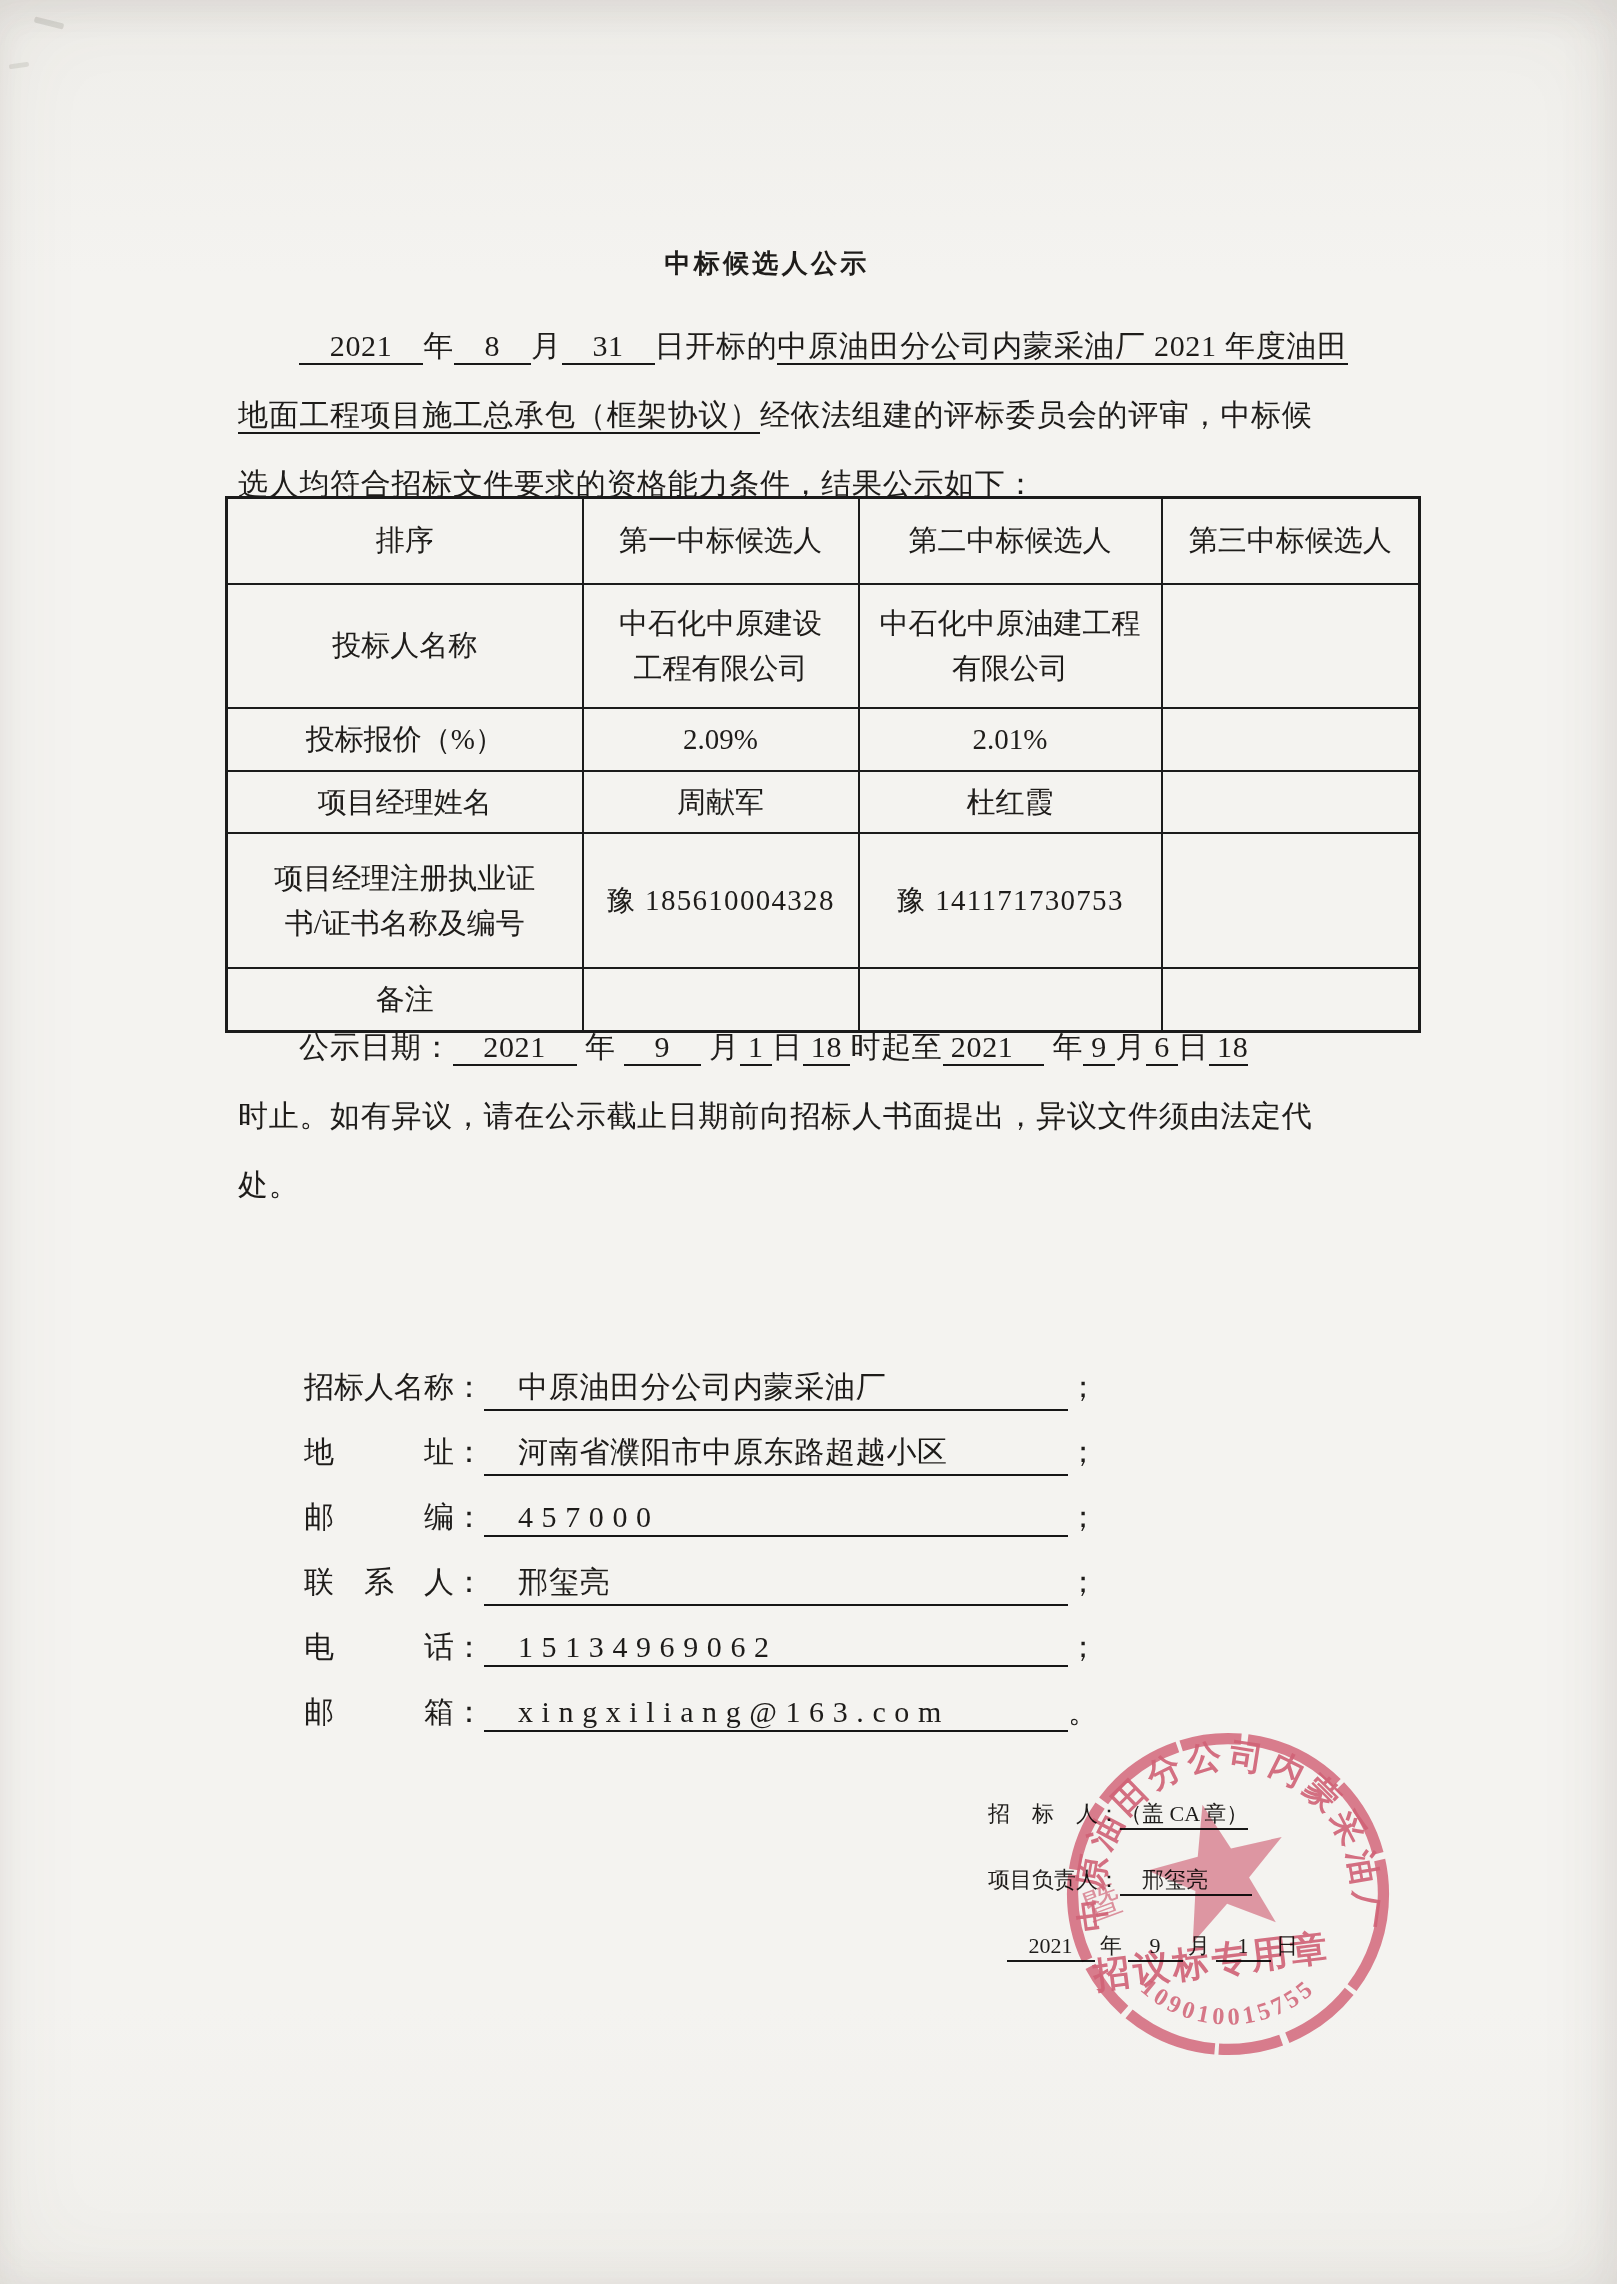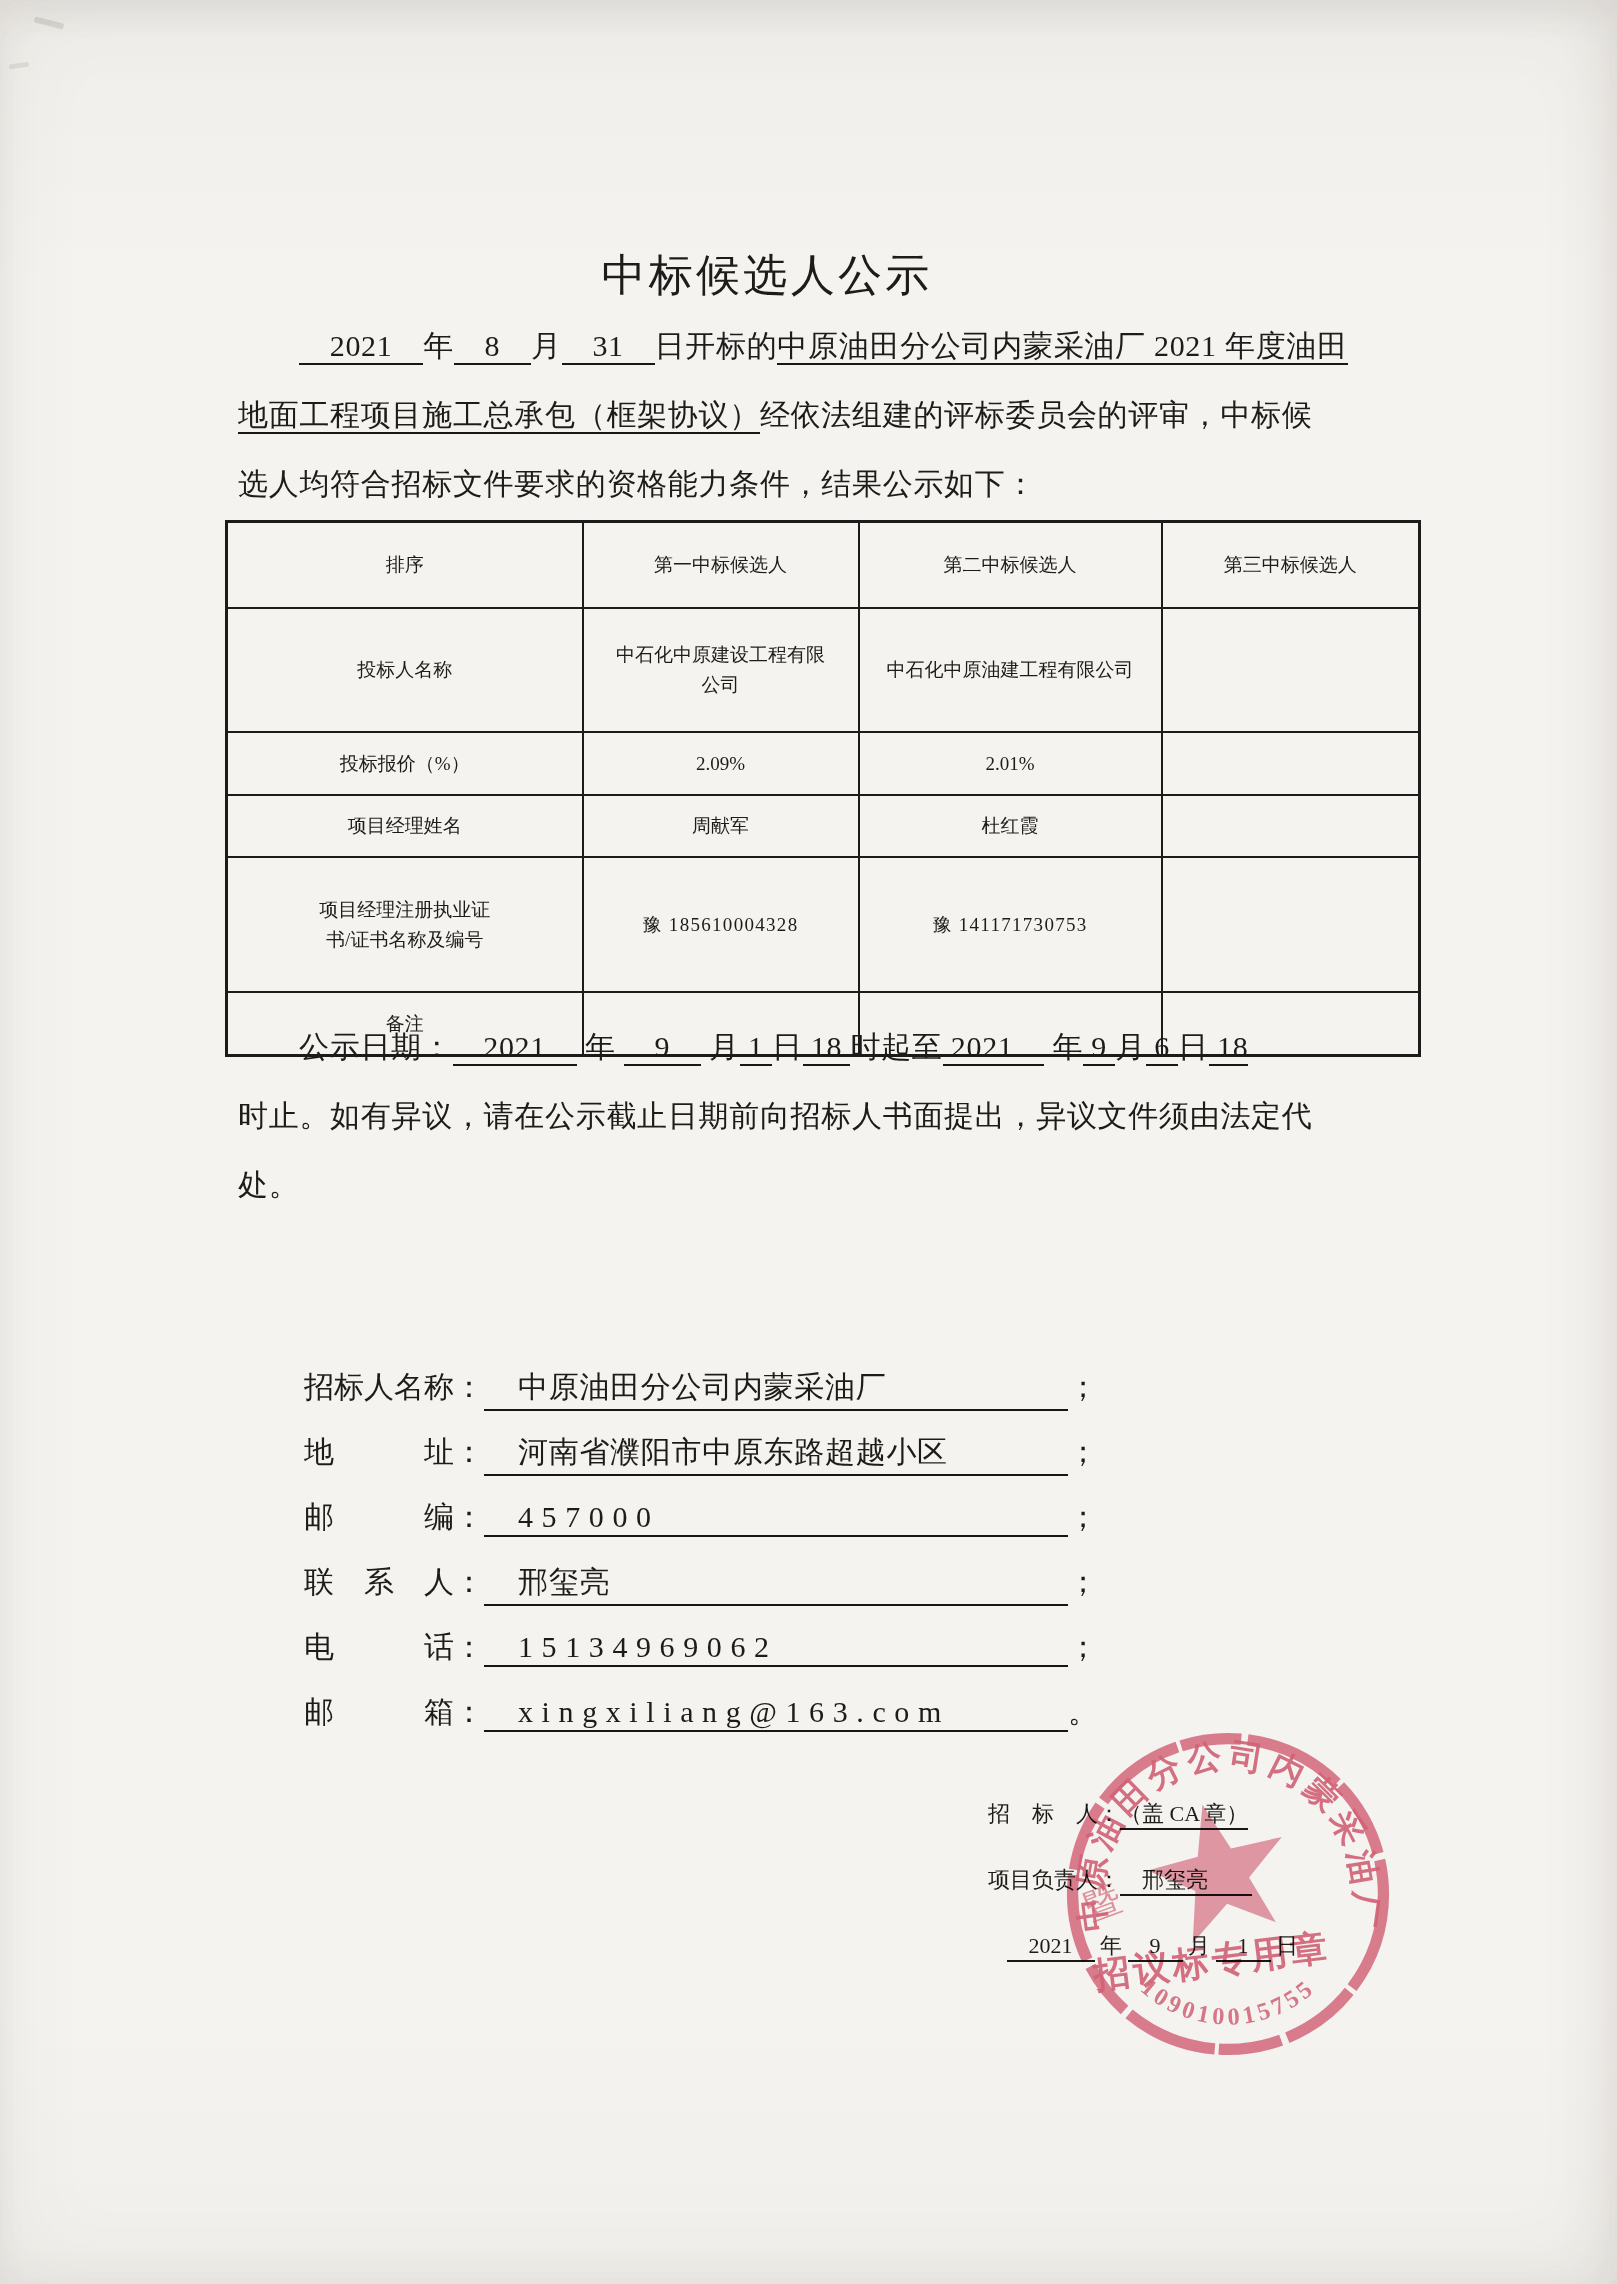--- a/index.html
+++ b/index.html
@@ -15,35 +15,35 @@
     position:absolute;inset:0;
     background:linear-gradient(180deg,#efeeea 0%,#f4f3f0 12%,#f4f3f0 88%,#f0efeb 100%);
     box-shadow:inset 0 0 93px rgba(95,85,70,.07), inset -20px 0 46px rgba(95,85,70,.05), inset 0 16.5px 30px rgba(95,85,70,.05);
   }
   .speck{position:absolute;background:#6a675f;border-radius:2px;}
   .speck.s1{left:34px;top:20px;width:30px;height:6px;opacity:.18;transform:rotate(14deg);}
   .speck.s2{left:9.3px;top:63px;width:20px;height:5.3px;opacity:.14;transform:rotate(-8deg);}
 
   .title{
     position:absolute;left:185px;top:246px;width:1164px;
-    text-align:center;font-size:44px;letter-spacing:3.3px;font-weight:400;
+    text-align:center;font-size:26px;letter-spacing:3.3px;font-weight:700;
   }
   .para{position:absolute;left:238px;width:1170px;font-size:30px;}
   .line{height:69px;line-height:69px;white-space:pre;letter-spacing:0.7px;}
   .indent{padding-left:61px;}
   .u{border-bottom:2.6px solid #181818;padding-bottom:1.3px;}
 
   #intro{top:311px;}
   #notice{top:1012px;}
 
   table.bid{
-    position:absolute;left:225px;top:520px;
+    position:absolute;left:225px;top:496px;
     border-collapse:collapse;table-layout:fixed;
     width:1192px;
-    font-size:19px;
+    font-size:29px;
   }
   table.bid td{
     border:2px solid #1b1b1b;
     text-align:center;vertical-align:middle;
     padding:5.3px 12px;line-height:1.55;
   }
   table.bid{border:3.3px solid #1b1b1b;}
   table.bid tr{border-top:2.6px solid #1b1b1b;border-bottom:2.6px solid #1b1b1b;}
   col.c1{width:356px;}col.c2{width:276px;}col.c3{width:303px;}col.c4{width:258px;}
   tr.r-head td{height:73px;}

